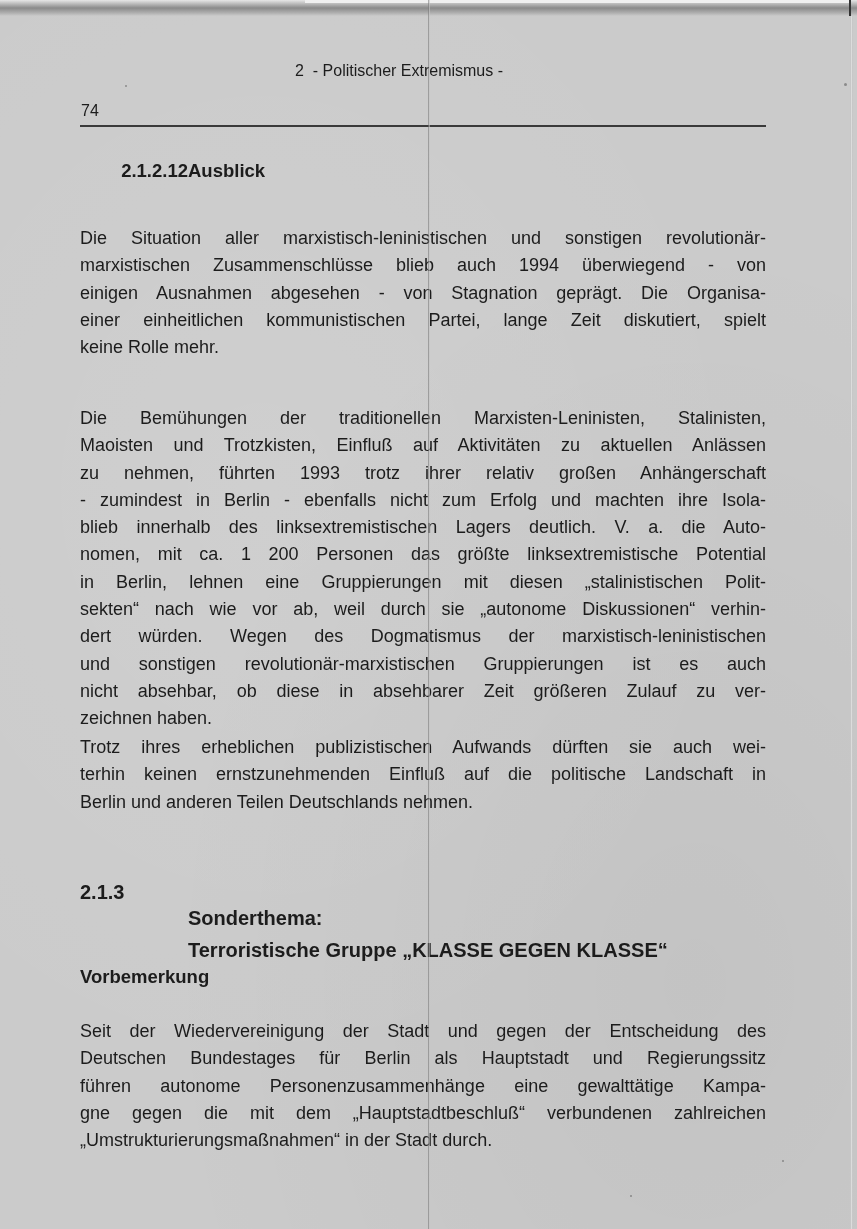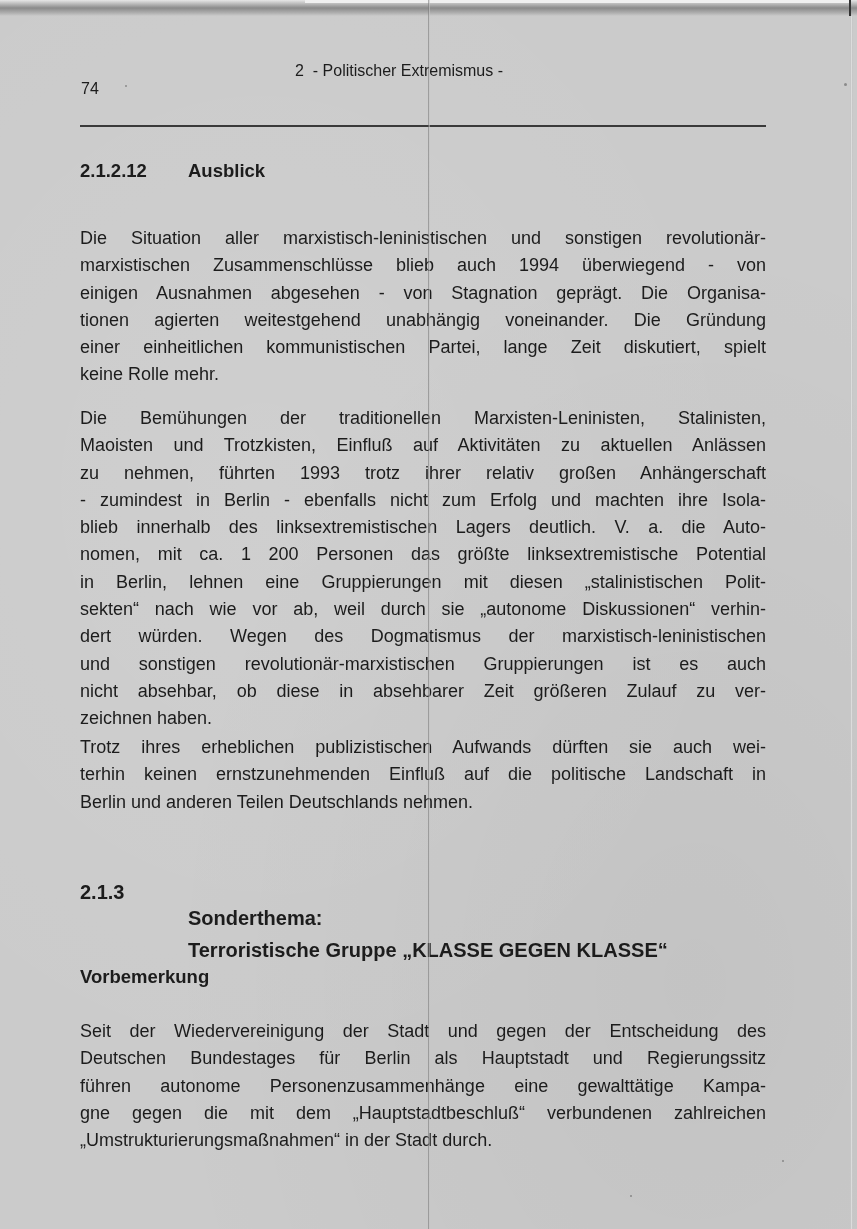--- a/index.html
+++ b/index.html
@@ -55,21 +55,21 @@
       width: 2px; height: 1229px;
       background: linear-gradient(90deg, rgba(80,80,80,0.55), rgba(230,230,230,0.6));
     }
     .header {
       position: absolute;
       left: 80px; top: 62px;
       width: 685px; height: 60px;
     }
     .page-number {
       position: absolute;
-      left: 1px; top: 18px;
+      left: 1px; top: 40px;
       font-size: 16px;
     }
     .running-head {
       position: absolute;
       left: 215px; top: 0;
       font-size: 16px;
       white-space: pre;
     }
     .header-rule {
       position: absolute;
@@ -79,21 +79,21 @@
     }
     .heading {
       position: absolute;
       font-weight: bold;
       font-size: 18.5px;
     }
     .heading .num {
       display: inline-block;
     }
     .h-ausblick { left: 80px; top: 160px; }
-    .h-ausblick .num { width: 108px; }
+    .h-ausblick .num { width: 108px; text-align: right; }
     .h-sonder { left: 80px; top: 876px; font-size: 20px; line-height: 32px; text-decoration: underline; }
     .h-sonder .num { width: 108px; vertical-align: top; }
     .h-sonder .titles { display: inline-block; vertical-align: top; margin-top: 26px; }
     .h-vorbem { left: 80px; top: 966px; font-size: 18.5px; }
     .para {
       position: absolute;
       left: 80px;
       width: 686px;
       font-size: 18px;
       line-height: 27.3px;
@@ -138,21 +138,20 @@
   <div class="header-rule"></div>
 
   <div class="heading h-ausblick">
     <span class="num">2.1.2.12</span><span>Ausblick</span>
   </div>
 
   <div class="para p1">
     <span class="line">Die Situation aller marxistisch-leninistischen und sonstigen revolutionär-</span>
     <span class="line">marxistischen Zusammenschlüsse blieb auch 1994 überwiegend - von</span>
     <span class="line">einigen Ausnahmen abgesehen - von Stagnation geprägt. Die Organisa-</span>
-    <span class="line">tionen agierten weitestgehend unabhängig voneinander. Die Gründung</span>
     <span class="line">einer einheitlichen kommunistischen Partei, lange Zeit diskutiert, spielt</span>
     <span class="line last">keine Rolle mehr.</span>
   </div>
 
   <div class="para p2">
     <span class="line">Die Bemühungen der traditionellen Marxisten-Leninisten, Stalinisten,</span>
     <span class="line">Maoisten und Trotzkisten, Einfluß auf Aktivitäten zu aktuellen Anlässen</span>
     <span class="line">zu nehmen, führten 1993 trotz ihrer relativ großen Anhängerschaft</span>
     <span class="line">- zumindest in Berlin - ebenfalls nicht zum Erfolg und machten ihre Isola-</span>
     <span class="line">blieb innerhalb des linksextremistischen Lagers deutlich. V. a. die Auto-</span>

